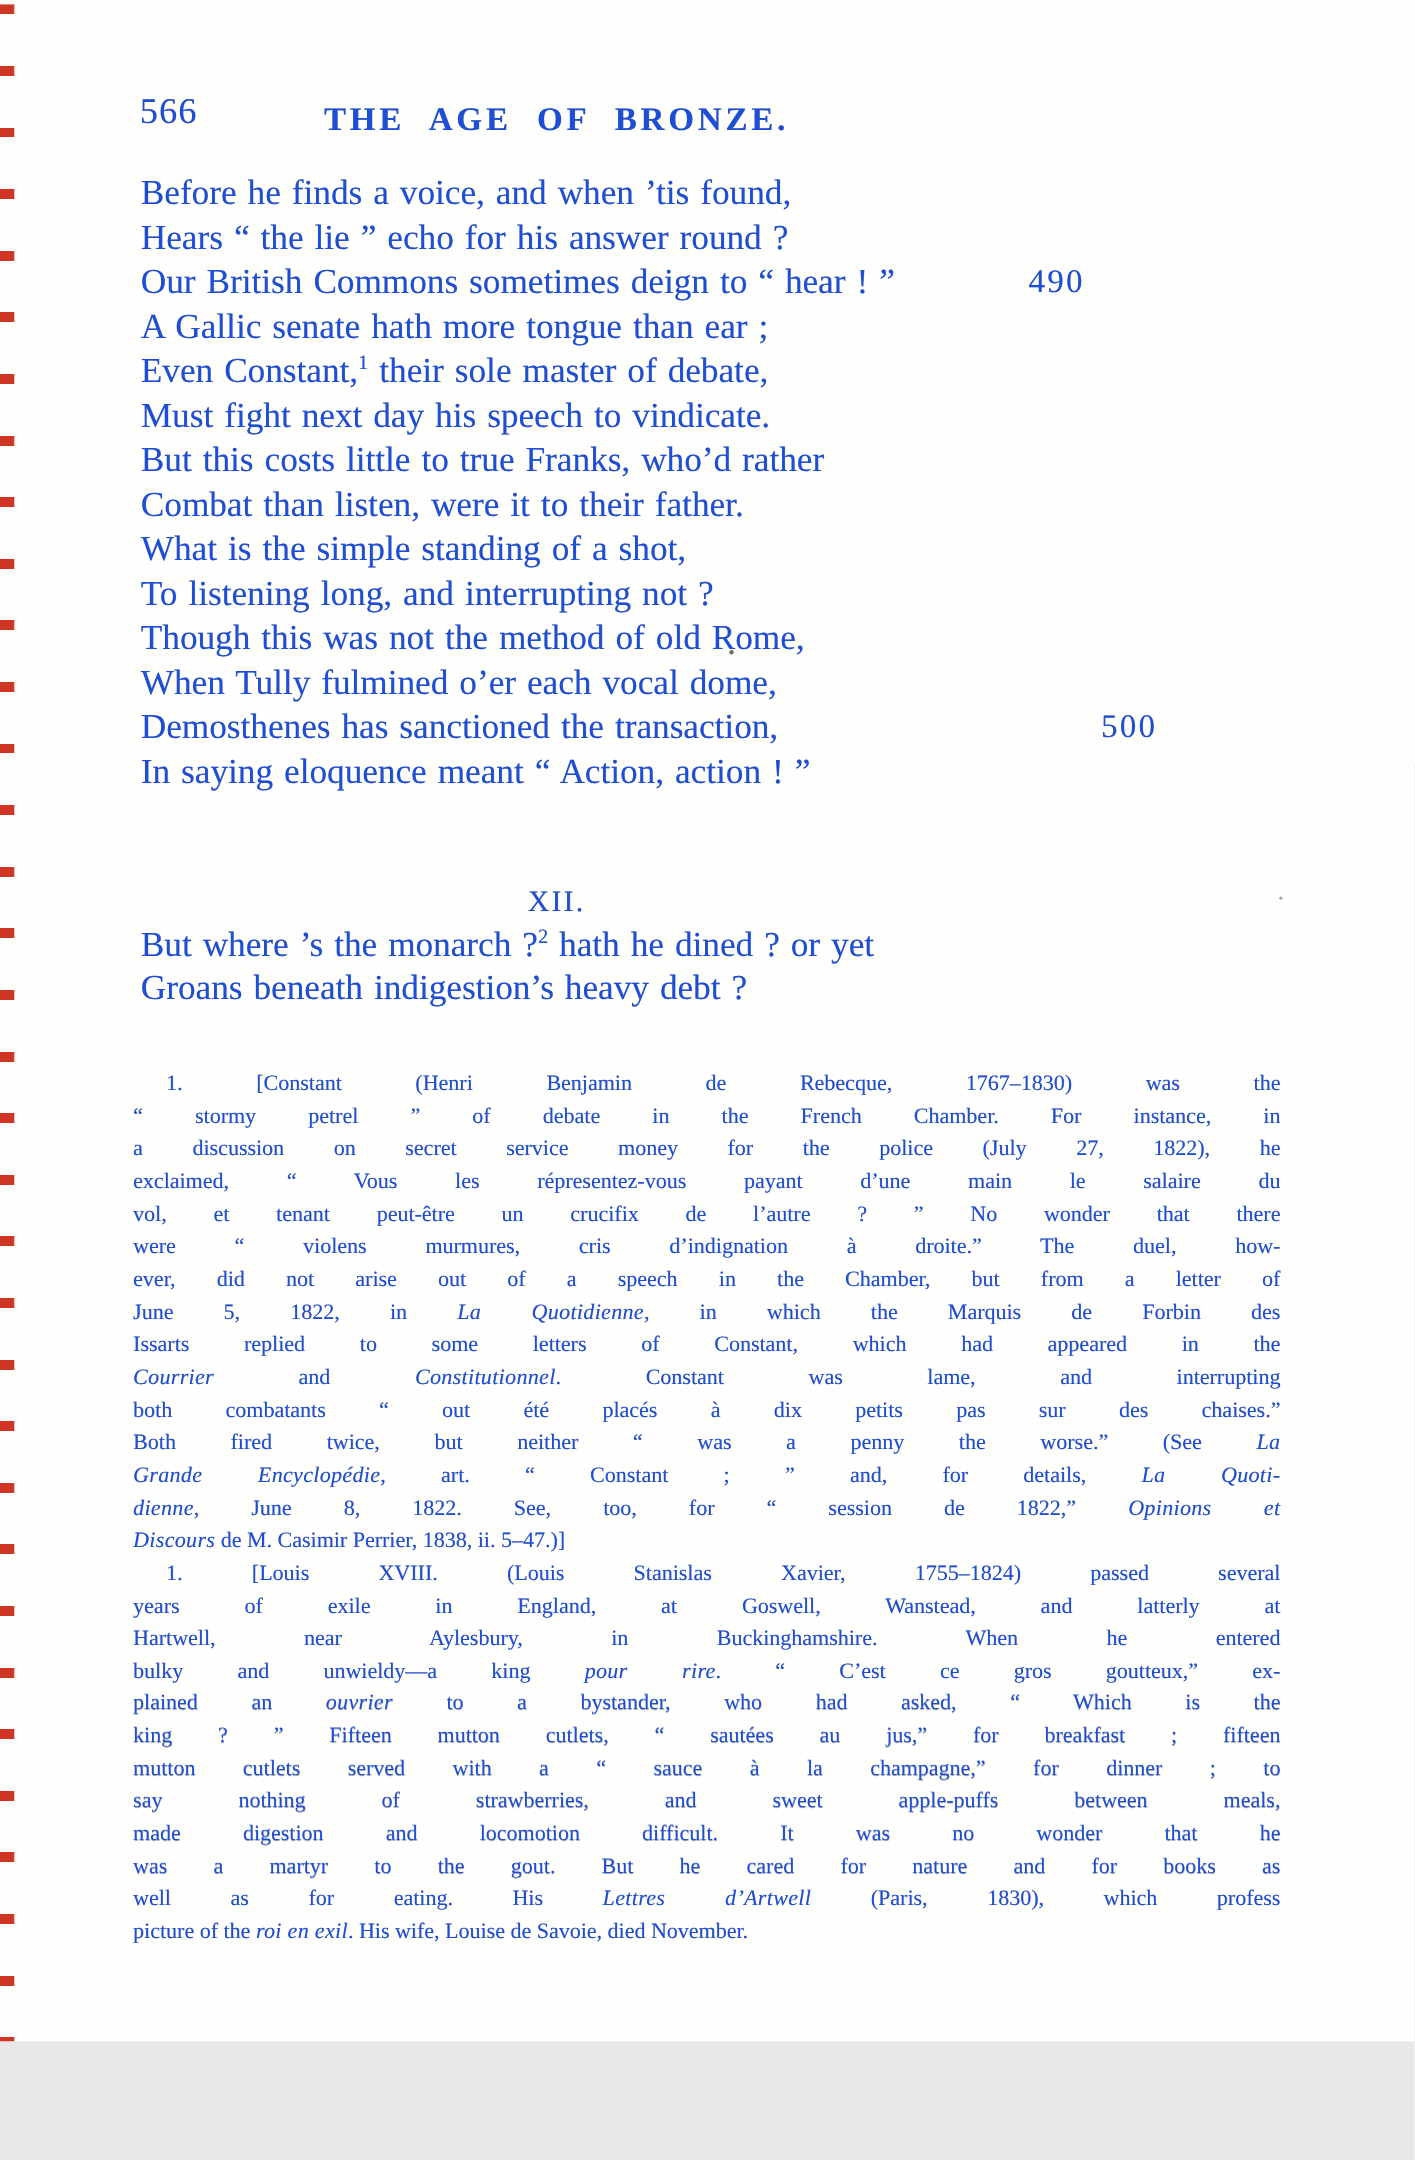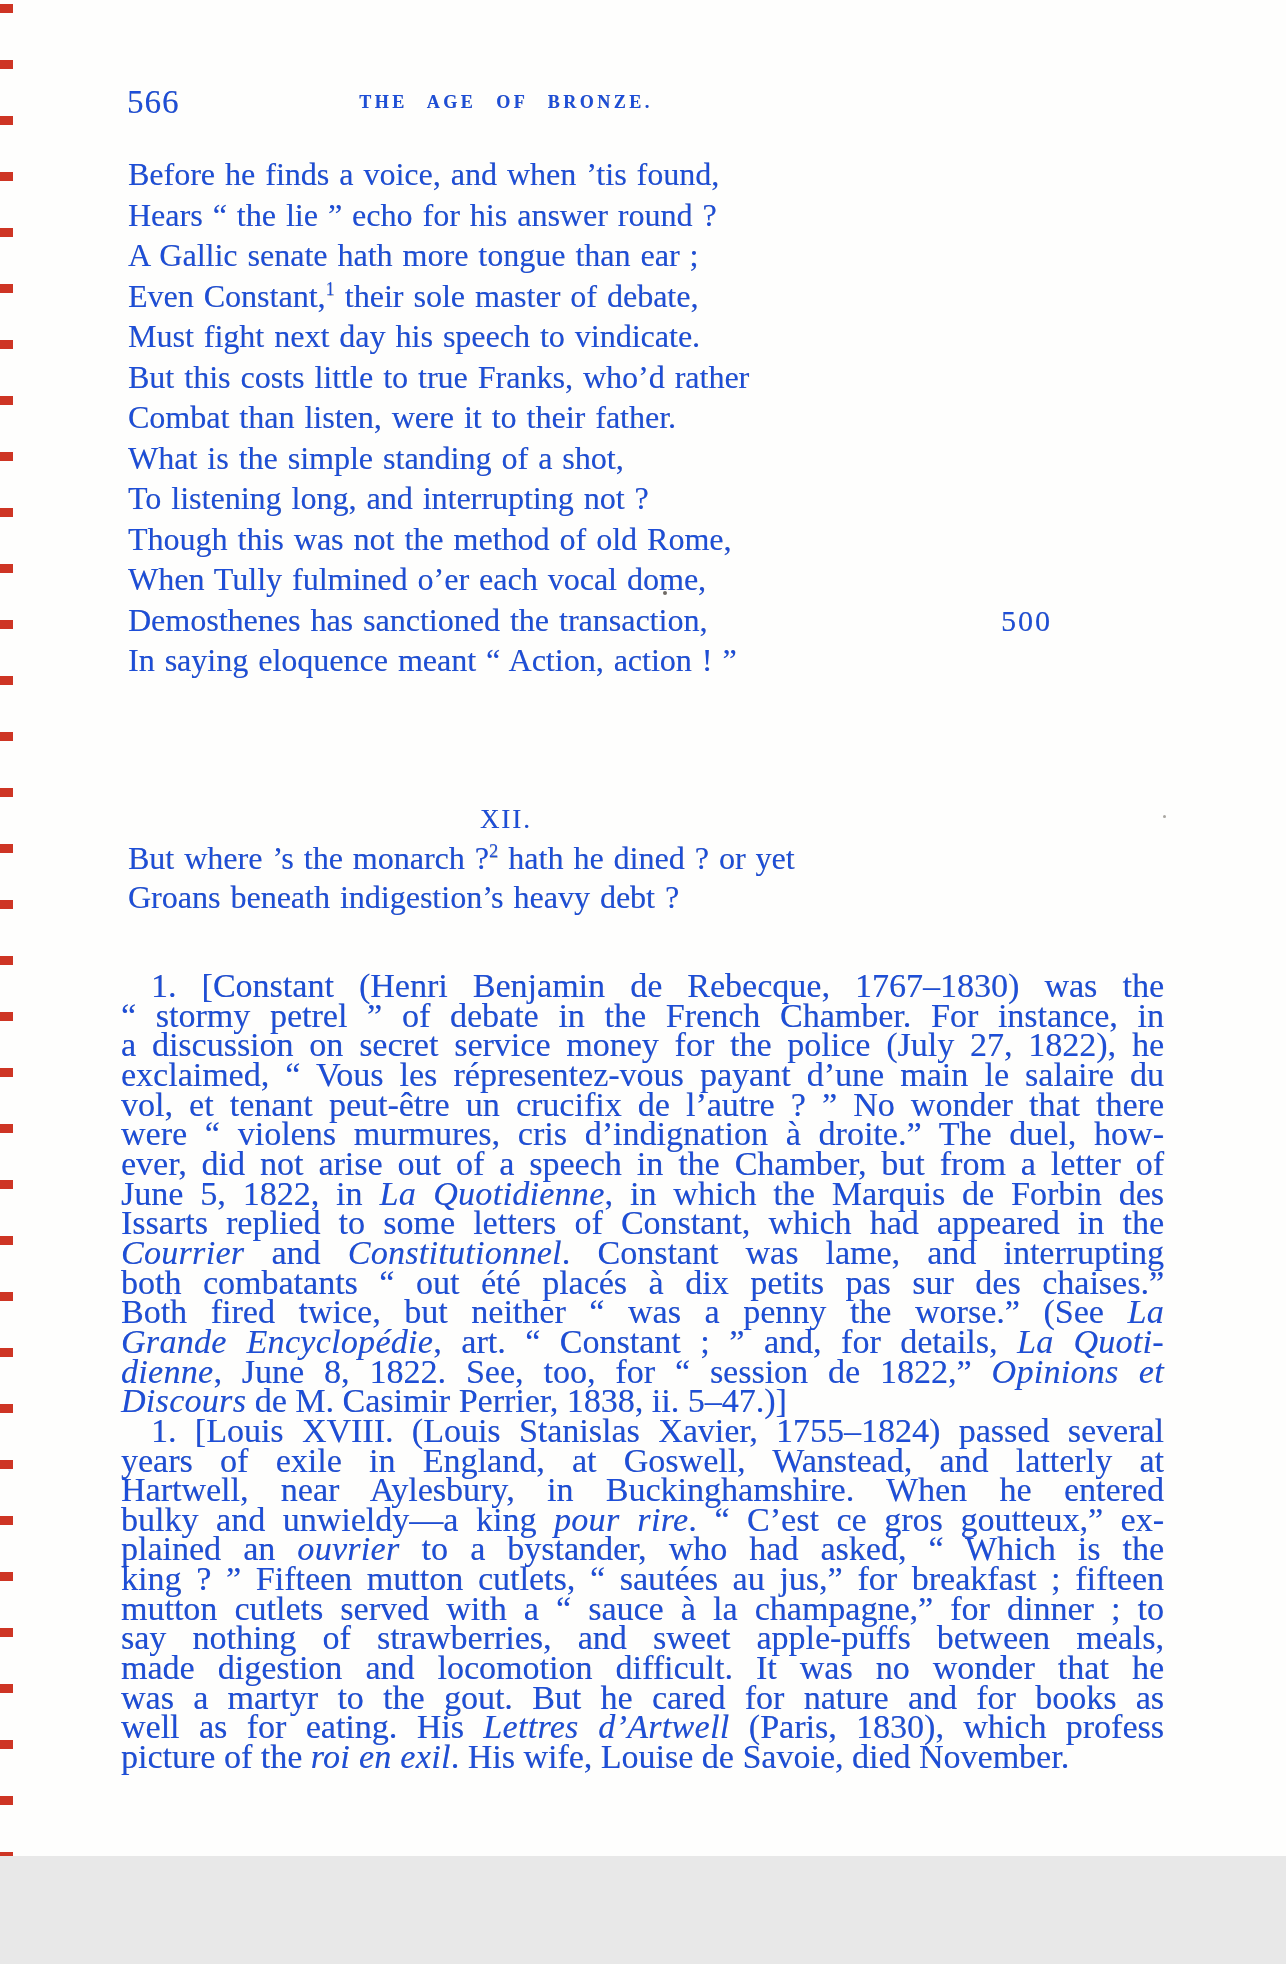--- a/index.html
+++ b/index.html
@@ -18,42 +18,42 @@
     position:absolute;left:0;top:4px;width:13px;height:1956px;
     background:repeating-linear-gradient(to bottom,#ce3524 0 9px,transparent 9px 56px);
   }
   .page-number{
     position:absolute;left:127px;top:84px;
     font-size:33px;letter-spacing:1px;
   }
   .running-title{
     position:absolute;left:128px;top:92px;width:756px;
     text-align:center;
-    font-size:18px;font-weight:600;
+    font-size:30px;font-weight:600;
     letter-spacing:3.5px;word-spacing:12px;
   }
   .poem{
     position:absolute;left:128px;width:1060px;
     font-size:32px;line-height:40.5px;word-spacing:2px;
     white-space:nowrap;
   }
   .poem-a{top:154px;}
   .poem-b{top:839px;line-height:39px;}
   .poem-line{position:relative;}
   .poem-line sup{font-size:58%;line-height:0;vertical-align:super;}
   .lineno{position:absolute;top:1px;font-size:30px;letter-spacing:2px;}
   .ln-490{left:807px;}
   .ln-500{left:873px;}
   .section-heading{
     position:absolute;left:128px;top:804px;width:756px;
     text-align:center;font-size:27px;letter-spacing:2px;
   }
   .footnotes{
     position:absolute;left:121px;top:971px;width:1043px;
-    font-size:34px;line-height:29.65px;
+    font-size:20px;line-height:29.65px;
   }
   .fn-line{text-align:justify;text-align-last:justify;}
   .fn-line.first{text-indent:30px;}
   .fn-line.last{text-align:justify;text-align-last:left;}
   .fn-line em{font-style:italic;letter-spacing:0.3px;}
   
   .speck{position:absolute;background:#6f6a64;border-radius:50%;}
   .speck.s1{left:663px;top:591px;width:4px;height:4px;}
   .speck.s2{left:946px;top:1953px;width:3px;height:3px;}
   .speck.s3{left:1163px;top:815px;width:3px;height:3px;opacity:.6;}
@@ -63,20 +63,21 @@
 
 <div class="page">
   <div class="film-edge"></div>
 
   <div class="page-number">566</div>
   <div class="running-title">THE AGE OF BRONZE.</div>
 
   <div class="poem poem-a" id="poem-a">
       <div class="poem-line"><span>Before he finds a voice, and when ’tis found,</span></div>
       <div class="poem-line"><span>Hears “ the lie ” echo for his answer round ?</span></div>
+      <div class="poem-line"><span>Our British Commons sometimes deign to “ hear ! ”</span><span class="lineno ln-490">490</span></div>
       <div class="poem-line"><span>A Gallic senate hath more tongue than ear ;</span></div>
       <div class="poem-line"><span>Even Constant,</span><sup>1</sup><span> their sole master of debate,</span></div>
       <div class="poem-line"><span>Must fight next day his speech to vindicate.</span></div>
       <div class="poem-line"><span>But this costs little to true Franks, who’d rather</span></div>
       <div class="poem-line"><span>Combat than listen, were it to their father.</span></div>
       <div class="poem-line"><span>What is the simple standing of a shot,</span></div>
       <div class="poem-line"><span>To listening long, and interrupting not ?</span></div>
       <div class="poem-line"><span>Though this was not the method of old Rome,</span></div>
       <div class="poem-line"><span>When Tully fulmined o’er each vocal dome,</span></div>
       <div class="poem-line"><span>Demosthenes has sanctioned the transaction,</span><span class="lineno ln-500">500</span></div>

